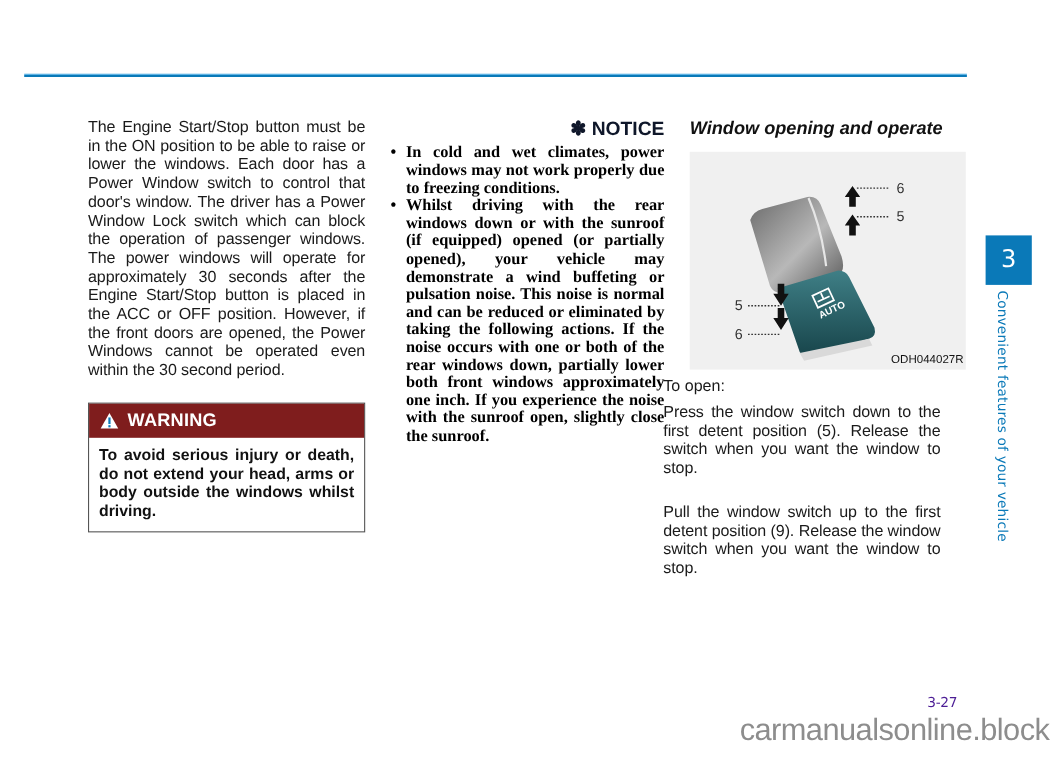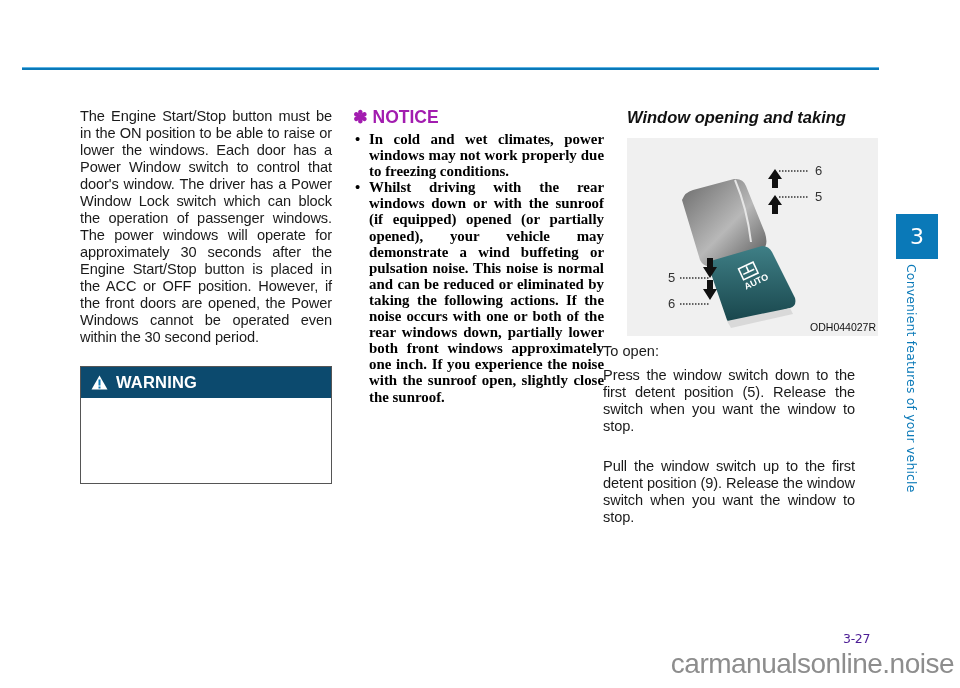--- a/index.html
+++ b/index.html
@@ -21,31 +21,31 @@
     .body-text {
       font-size: 14.6px; line-height: 17px; text-align: justify; margin: 0;
       letter-spacing: -0.1px;
     }
 
     .warning {
       position: absolute; left: 80px; top: 366px; width: 250px; height: 116px;
       border: 1px solid #555; box-sizing: content-box;
     }
     .warning-head {
-      background: #0c4a6e; height: 31px; color: #fff; display: flex; align-items: center;
+      background: #7f1d1d; height: 31px; color: #fff; display: flex; align-items: center;
       padding-left: 10px; font-weight: bold; font-size: 16.5px; letter-spacing: 0.2px;
     }
     .warn-icon { width: 17px; height: 15px; margin-right: 8px; display: inline-block; }
     .warning-body {
       padding: 8px 9px 0 9px; font-weight: bold; font-size: 14.4px; line-height: 17px;
       text-align: justify; color: #111;
     }
 
     .notice-title {
-      font-weight: bold; font-size: 17.5px; margin: 0 0 3px -3px; color: #a21caf;
+      font-weight: bold; font-size: 17.5px; margin: 0 0 3px -3px; color: #0f172a; text-align: right;
     }
     .notice-list { list-style: none; margin: 0; padding: 0; }
     .notice-list li {
       position: relative; padding-left: 13px;
       font-family: "Liberation Serif", serif; font-weight: bold;
       font-size: 14.9px; line-height: 16.1px; text-align: justify; color: #000000;
     }
     .notice-list li::before {
       content: "•"; position: absolute; left: -1px; top: 0;
     }
@@ -97,32 +97,33 @@
 
 <div class="warning">
   <div class="warning-head">
     <svg class="warn-icon" viewBox="0 0 17 15">
       <path d="M8.5 0.5 L16.5 14.5 L0.5 14.5 Z" fill="#fff"></path>
       <rect x="7.5" y="4.5" width="2" height="6" fill="#0a79b8"></rect>
       <rect x="7.5" y="11.5" width="2" height="2" fill="#0a79b8"></rect>
     </svg>
     <span>WARNING</span>
   </div>
+  <div class="warning-body">To avoid serious injury or death, do not extend your head, arms or body outside the windows whilst driving.</div>
 </div>
 
 <div class="col" id="col2">
   <div class="notice-title">✽ NOTICE</div>
   <ul class="notice-list">
     <li>In cold and wet climates, power windows may not work properly due to freezing conditions.</li>
     <li>Whilst driving with the rear windows down or with the sunroof (if equipped) opened (or partially opened), your vehicle may demonstrate a wind buffeting or pulsation noise. This noise is normal and can be reduced or eliminated by taking the following actions. If the noise occurs with one or both of the rear windows down, partially lower both front windows approximately one inch. If you experience the noise with the sunroof open, slightly close the sunroof.</li>
   </ul>
 </div>
 
 <div class="col" id="col3">
-  <h2 class="section-title">Window opening and taking</h2>
+  <h2 class="section-title">Window opening and operate</h2>
 </div>
 
 <div class="figure">
   <svg width="251" height="198" viewBox="0 0 251 198" style="position:absolute;left:0;top:0">
     <defs>
       <linearGradient id="gBody" x1="0" y1="0" x2="1" y2="1">
         <stop offset="0" stop-color="#6a6a6a"></stop>
         <stop offset="0.55" stop-color="#b8b8b8"></stop>
         <stop offset="1" stop-color="#555"></stop>
       </linearGradient>
@@ -173,13 +174,13 @@
   <p class="body-text para">Press the window switch down to the first detent position (5). Release the switch when you want the window to stop.</p>
   <p class="body-text">Pull the window switch up to the first detent position (9). Release the window switch when you want the window to stop.</p>
 </div>
 
 <div class="chapter-tab">
   <span>3</span>
 </div>
 <div class="chapter-vertical">Convenient features of your vehicle</div>
 
 <div class="page-num">3-27</div>
-<div class="watermark">carmanualsonline.noise</div>
+<div class="watermark">carmanualsonline.block</div>
 
 </body></html>

